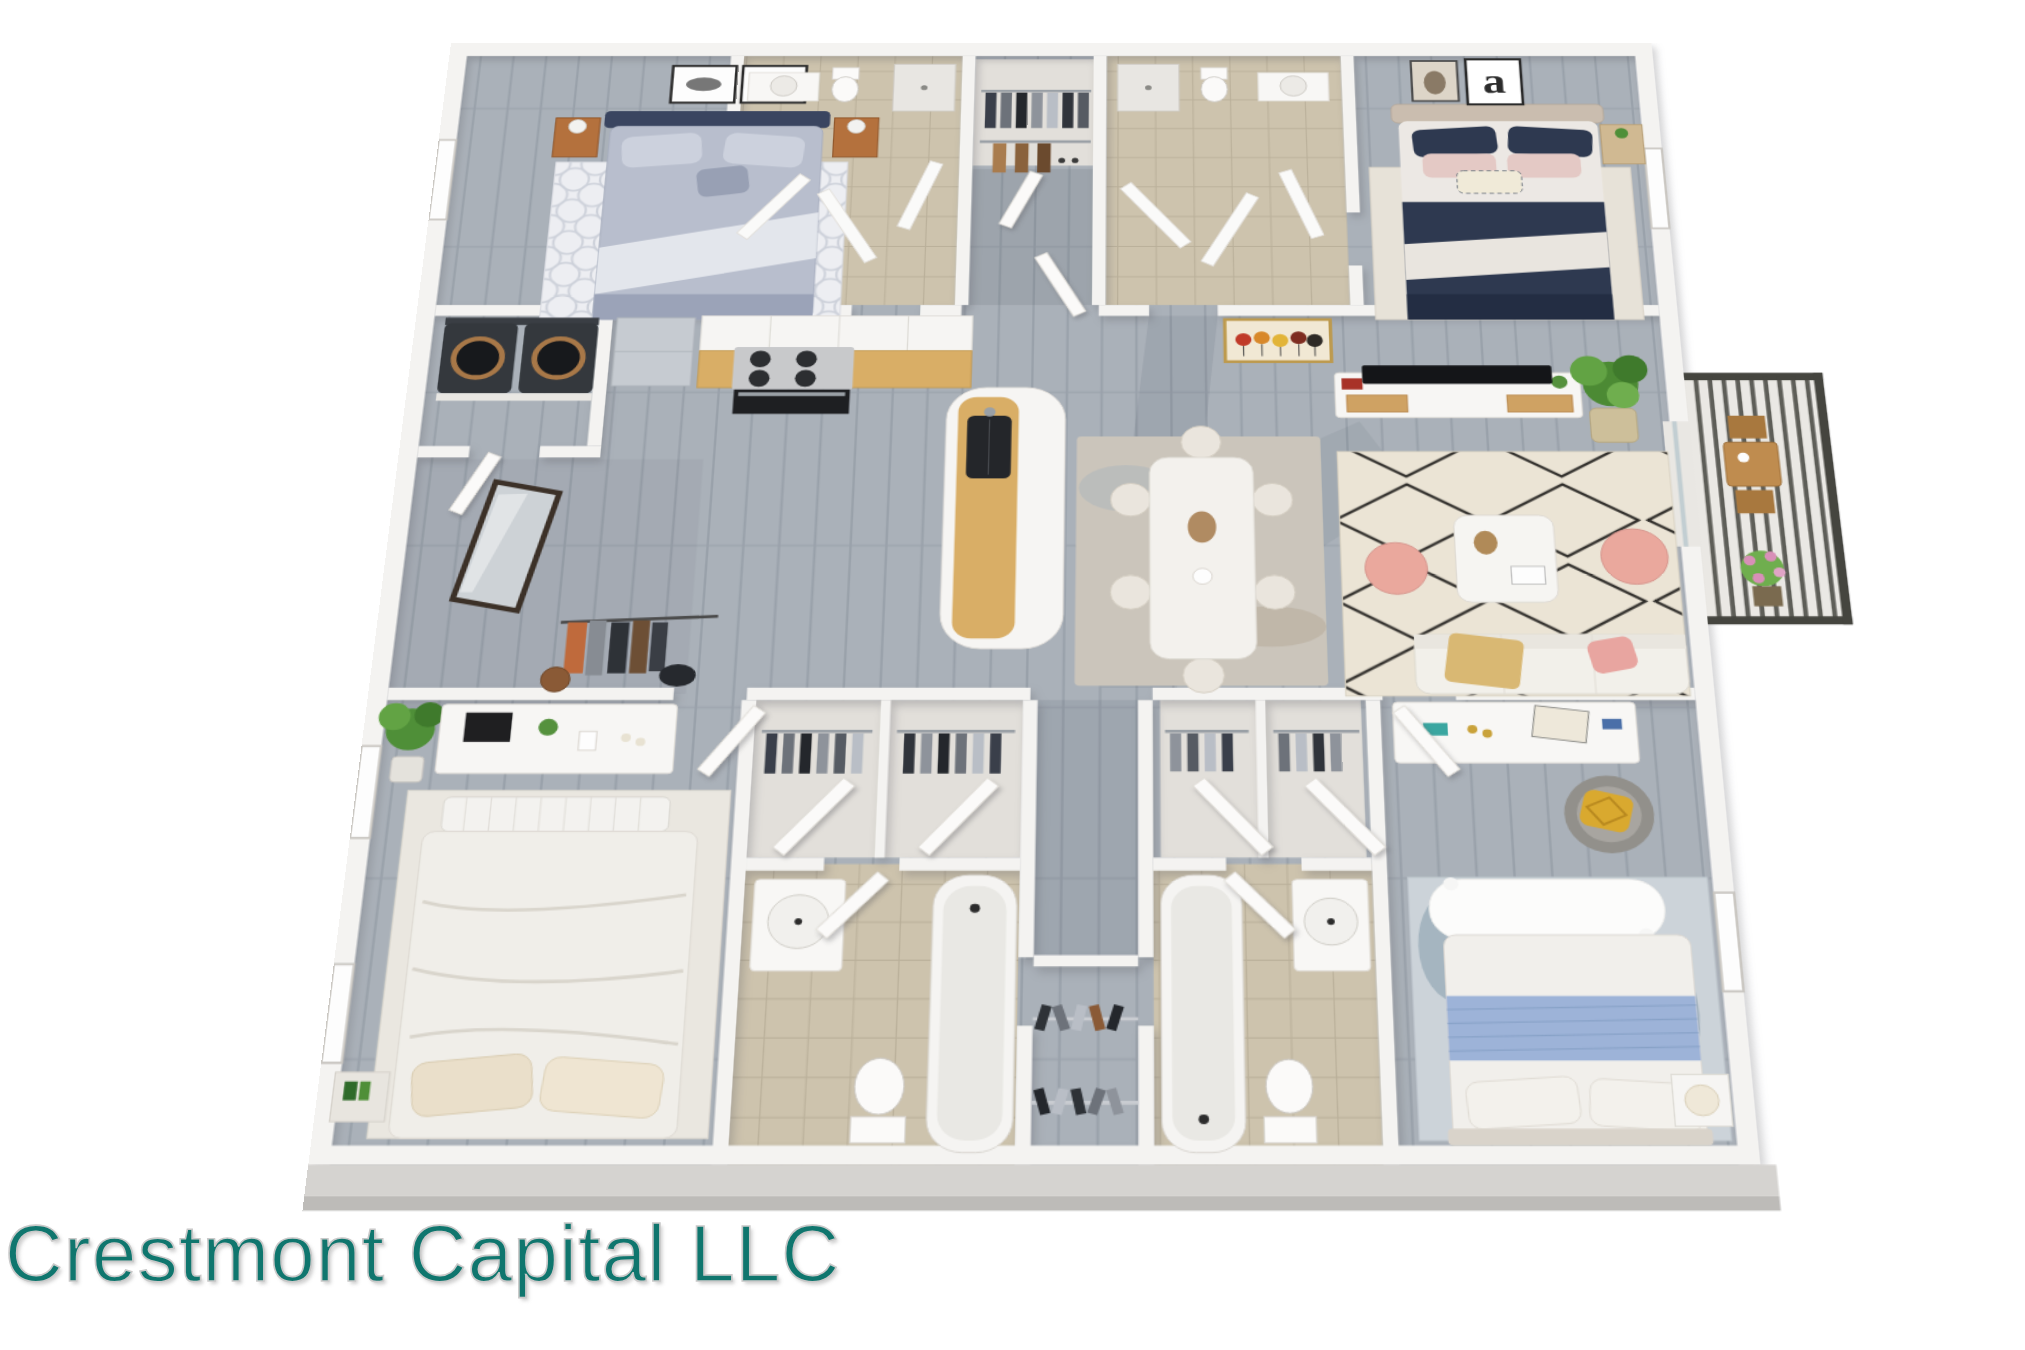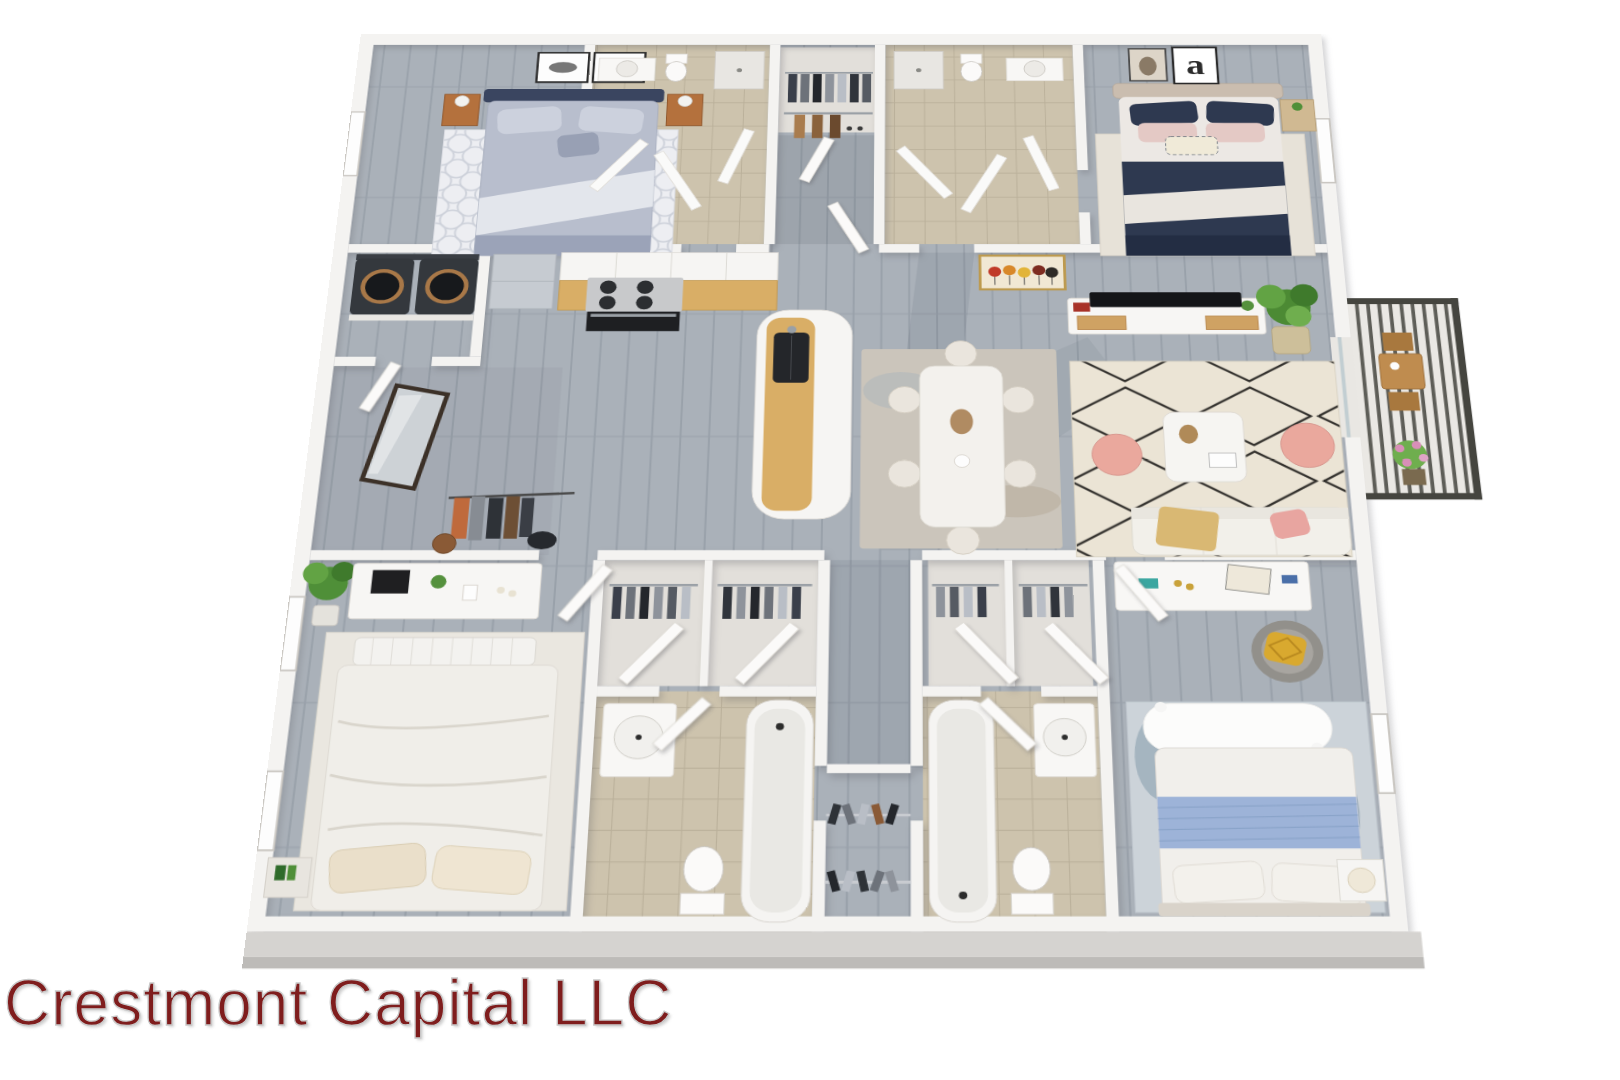--- a/index.html
+++ b/index.html
@@ -4,21 +4,21 @@
 <style>
   html,body{margin:0;padding:0;background:#ffffff;}
   #stage{position:relative;width:1620px;height:1080px;overflow:hidden;background:#ffffff;
          font-family:"Liberation Sans", sans-serif;}
   #scene{position:absolute;left:306px;top:-50px;width:1199px;height:1030px;
          transform:perspective(2000px) rotateX(23deg);transform-origin:50% 50%;}
   #scene svg{width:100%;height:100%;display:block;}
   .walls{filter:drop-shadow(3px 5px 4px rgba(90,90,95,0.30));}
   .leaf{filter:drop-shadow(2px 3px 2px rgba(90,90,95,0.35));}
   #watermark{position:absolute;left:4px;top:966px;font-size:64px;font-weight:400;
-             letter-spacing:1px;color:#7f1d1d;-webkit-text-stroke:1.3px #c9c9c9;
+             letter-spacing:1px;color:#0f766e;-webkit-text-stroke:1.3px #c9c9c9;
              text-shadow:2px 2px 3px rgba(150,150,150,0.45);white-space:nowrap;}
 </style>
 </head>
 <body>
 
 <div id="stage">
   <div id="scene">
     <svg viewBox="0 0 1250 1190" preserveAspectRatio="none">
       <defs>
         <pattern id="plank" width="30" height="160" patternUnits="userSpaceOnUse">

